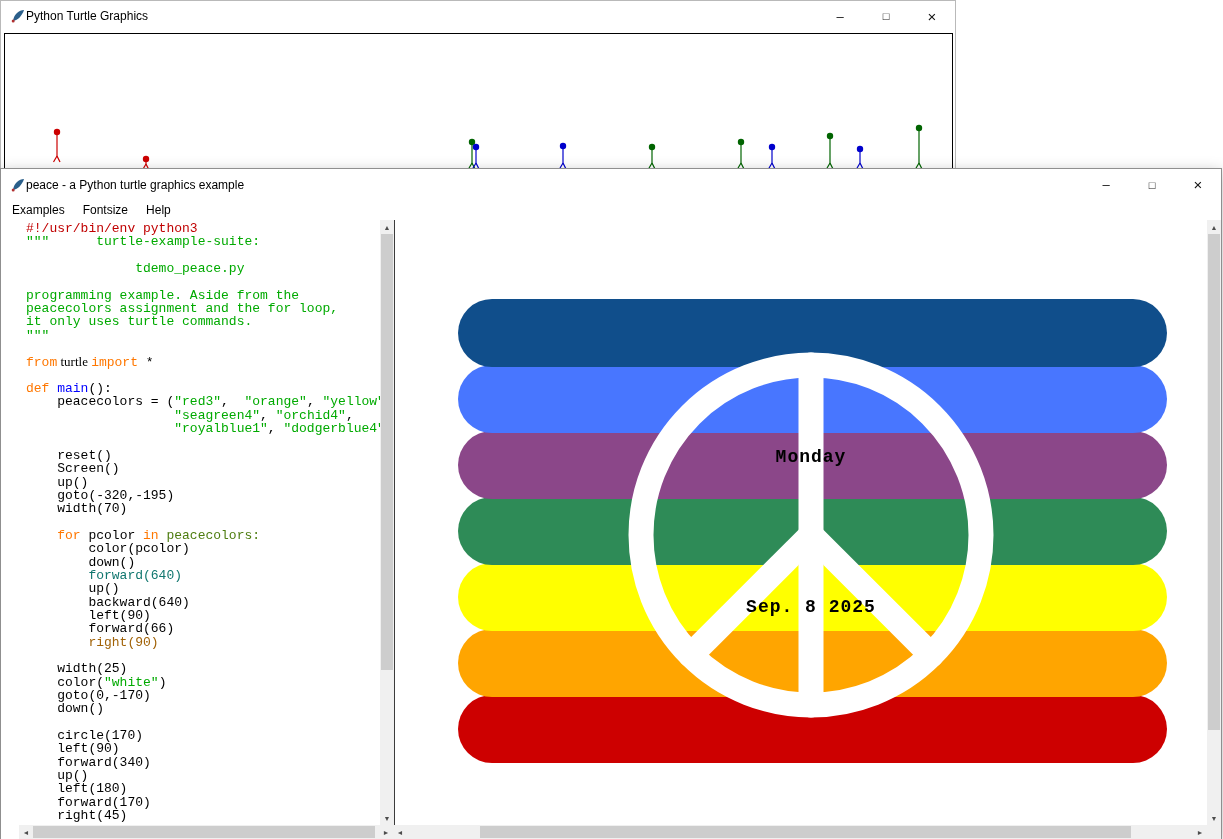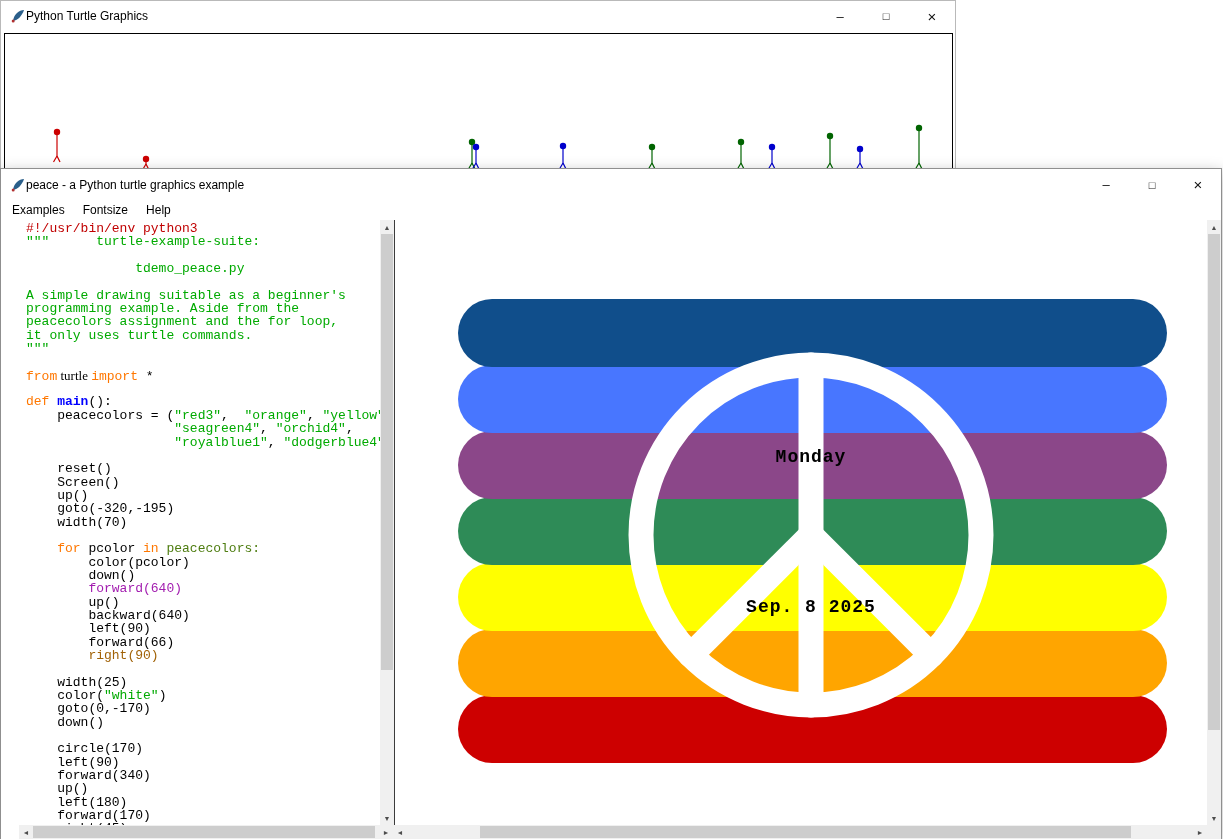--- a/index.html
+++ b/index.html
@@ -178,43 +178,42 @@
 
   <div class="front-content">
     <div class="left-gap"></div>
 
     <div class="code-pane" id="code-area">
         <div class="code-line"><span style="color: rgb(192, 0, 0);">#!/usr/bin/env python3</span></div>
         <div class="code-line"><span style="color: rgb(0, 170, 0);">"""      turtle-example-suite:</span></div>
         <div class="code-line">&nbsp;</div>
         <div class="code-line"><span style="color: rgb(0, 170, 0);">              tdemo_peace.py</span></div>
         <div class="code-line">&nbsp;</div>
-        <div class="code-line"><span style="color: rgb(0, 170, 0);">A simple drawing suitable as a beginner's</span></div>
         <div class="code-line"><span style="color: rgb(0, 170, 0);">programming example. Aside from the</span></div>
         <div class="code-line"><span style="color: rgb(0, 170, 0);">peacecolors assignment and the for loop,</span></div>
         <div class="code-line"><span style="color: rgb(0, 170, 0);">it only uses turtle commands.</span></div>
         <div class="code-line"><span style="color: rgb(0, 170, 0);">"""</span></div>
         <div class="code-line">&nbsp;</div>
         <div class="code-line"><span style="color: rgb(255, 119, 0);">from</span><span style="color: rgb(0, 0, 0); font-family: Liberation Serif, serif;"> turtle </span><span style="color: rgb(255, 119, 0);">import</span><span style="color: rgb(0, 0, 0);"> *</span></div>
         <div class="code-line">&nbsp;</div>
-        <div class="code-line"><span style="color: rgb(255, 119, 0);">def</span><span style="color: rgb(0, 0, 0);"> </span><span style="color: rgb(0, 0, 255); font-weight: bold;">main</span><span style="color: rgb(0, 0, 0);">():</span></div>
+        <div class="code-line"><span style="color: rgb(255, 119, 0);">def</span><span style="color: rgb(0, 0, 0);"> </span><span style="color: rgb(0, 0, 255);">main</span><span style="color: rgb(0, 0, 0);">():</span></div>
         <div class="code-line"><span style="color: rgb(0, 0, 0);">    peacecolors = (</span><span style="color: rgb(0, 170, 0);">"red3"</span><span style="color: rgb(0, 0, 0);">,  </span><span style="color: rgb(0, 170, 0);">"orange"</span><span style="color: rgb(0, 0, 0);">, </span><span style="color: rgb(0, 170, 0);">"yellow"</span></div>
         <div class="code-line"><span style="color: rgb(0, 0, 0);">                   </span><span style="color: rgb(0, 170, 0);">"seagreen4"</span><span style="color: rgb(0, 0, 0);">, </span><span style="color: rgb(0, 170, 0);">"orchid4"</span><span style="color: rgb(0, 0, 0);">,</span></div>
         <div class="code-line"><span style="color: rgb(0, 0, 0);">                   </span><span style="color: rgb(0, 170, 0);">"royalblue1"</span><span style="color: rgb(0, 0, 0);">, </span><span style="color: rgb(0, 170, 0);">"dodgerblue4"</span></div>
         <div class="code-line">&nbsp;</div>
         <div class="code-line"><span style="color: rgb(0, 0, 0);">    reset()</span></div>
         <div class="code-line"><span style="color: rgb(0, 0, 0);">    Screen()</span></div>
         <div class="code-line"><span style="color: rgb(0, 0, 0);">    up()</span></div>
         <div class="code-line"><span style="color: rgb(0, 0, 0);">    goto(-320,-195)</span></div>
         <div class="code-line"><span style="color: rgb(0, 0, 0);">    width(70)</span></div>
         <div class="code-line">&nbsp;</div>
         <div class="code-line"><span style="color: rgb(0, 0, 0);">    </span><span style="color: rgb(255, 119, 0);">for</span><span style="color: rgb(0, 0, 0);"> pcolor </span><span style="color: rgb(255, 119, 0);">in</span><span style="color: #4d7c0f;"> peacecolors:</span></div>
         <div class="code-line"><span style="color: rgb(0, 0, 0);">        color(pcolor)</span></div>
         <div class="code-line"><span style="color: rgb(0, 0, 0);">        down()</span></div>
-        <div class="code-line"><span style="color: #a21caf;">        forward(640)</span></div>
+        <div class="code-line"><span style="color: #0f766e;">        forward(640)</span></div>
         <div class="code-line"><span style="color: rgb(0, 0, 0);">        up()</span></div>
         <div class="code-line"><span style="color: rgb(0, 0, 0);">        backward(640)</span></div>
         <div class="code-line"><span style="color: rgb(0, 0, 0);">        left(90)</span></div>
         <div class="code-line"><span style="color: rgb(0, 0, 0);">        forward(66)</span></div>
         <div class="code-line"><span style="color: #a16207; margin-top: 12px;">        right(90)</span></div>
         <div class="code-line">&nbsp;</div>
         <div class="code-line"><span style="color: rgb(0, 0, 0);">    width(25)</span></div>
         <div class="code-line"><span style="color: rgb(0, 0, 0);">    color(</span><span style="color: rgb(0, 170, 0);">"white"</span><span style="color: rgb(0, 0, 0);">)</span></div>
         <div class="code-line"><span style="color: rgb(0, 0, 0);">    goto(0,-170)</span></div>
         <div class="code-line"><span style="color: rgb(0, 0, 0);">    down()</span></div>

